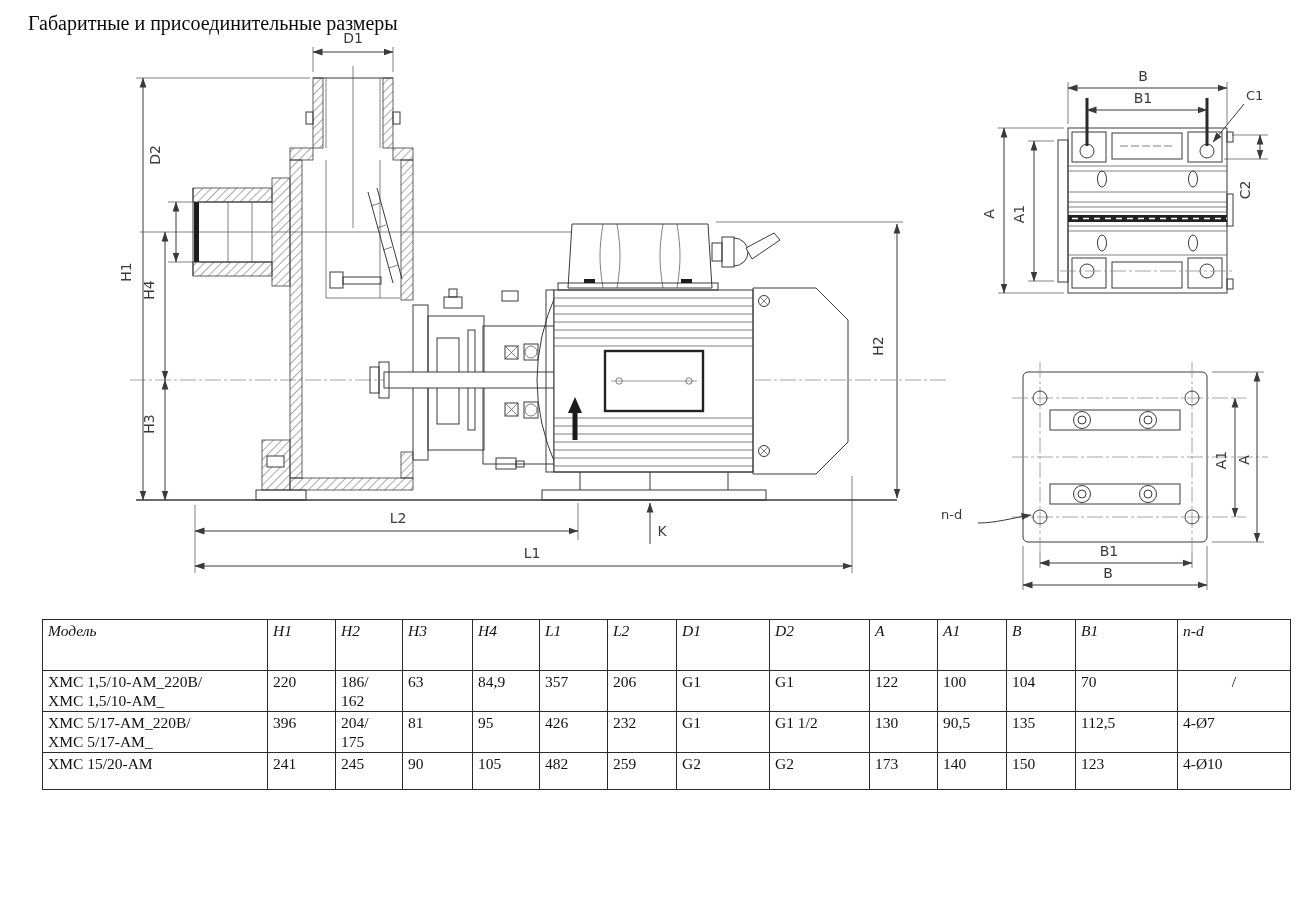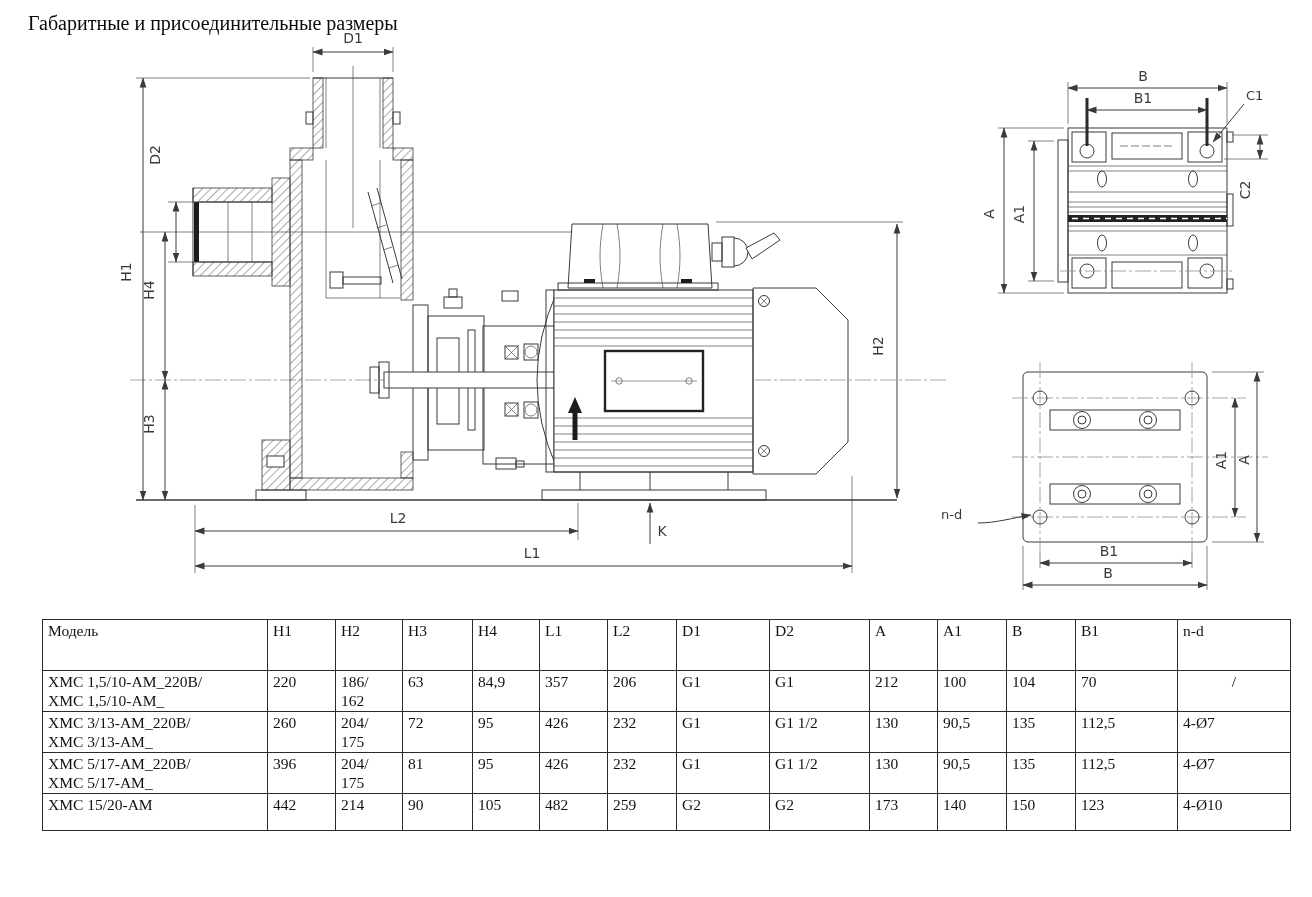--- a/index.html
+++ b/index.html
@@ -17,21 +17,21 @@
   .blk { fill:#1c1c1c; stroke:none; }
   .lbl { font:14px "DejaVu Sans", sans-serif; fill:#3a3a3a; text-anchor:middle; }
   .lbs { font:13px "DejaVu Sans", sans-serif; fill:#3a3a3a; }
 
   table.dims { position:absolute; left:42px; top:619px; width:1248px;
                border-collapse:collapse; table-layout:fixed;
                font-family:"Liberation Serif", serif; font-size:15.5px; color:#111; }
   table.dims th, table.dims td { border:1px solid #2b2b2b; padding:1px 5px;
                text-align:left; vertical-align:top; font-weight:normal;
                white-space:pre-line; line-height:19px; overflow:hidden; }
-  table.dims thead tr { height:51px; }
+  table.dims thead tr { height:51px;font-style:italic; }
   table.dims tbody tr { height:31px; }
   table.dims tbody tr:last-child { height:37px; }
   table.dims td.slash { text-align:center; }
 </style>
 </head>
 <body>
 
 <div class="page">
   <div class="title">Габаритные и присоединительные размеры</div>
 
@@ -295,43 +295,25 @@
 ХМС 1,5/10-АМ_</td>
           <td>220</td>
           <td>186/
 162</td>
           <td>63</td>
           <td>84,9</td>
           <td>357</td>
           <td>206</td>
           <td>G1</td>
           <td>G1</td>
-          <td>212</td>
+          <td>122</td>
           <td>100</td>
           <td>104</td>
           <td>70</td>
           <td class="slash">/</td>
-        </tr>
-        <tr>
-          <td>ХМС 3/13-АМ_220В/
-ХМС 3/13-АМ_</td>
-          <td>260</td>
-          <td>204/
-175</td>
-          <td>72</td>
-          <td>95</td>
-          <td>426</td>
-          <td>232</td>
-          <td>G1</td>
-          <td>G1 1/2</td>
-          <td>130</td>
-          <td>90,5</td>
-          <td>135</td>
-          <td>112,5</td>
-          <td>4-Ø7</td>
         </tr>
         <tr>
           <td>ХМС 5/17-АМ_220В/
 ХМС 5/17-АМ_</td>
           <td>396</td>
           <td>204/
 175</td>
           <td>81</td>
           <td>95</td>
           <td>426</td>
@@ -339,22 +321,22 @@
           <td>G1</td>
           <td>G1 1/2</td>
           <td>130</td>
           <td>90,5</td>
           <td>135</td>
           <td>112,5</td>
           <td>4-Ø7</td>
         </tr>
         <tr>
           <td>ХМС 15/20-АМ</td>
-          <td>442</td>
-          <td>214</td>
+          <td>241</td>
+          <td>245</td>
           <td>90</td>
           <td>105</td>
           <td>482</td>
           <td>259</td>
           <td>G2</td>
           <td>G2</td>
           <td>173</td>
           <td>140</td>
           <td>150</td>
           <td>123</td>

